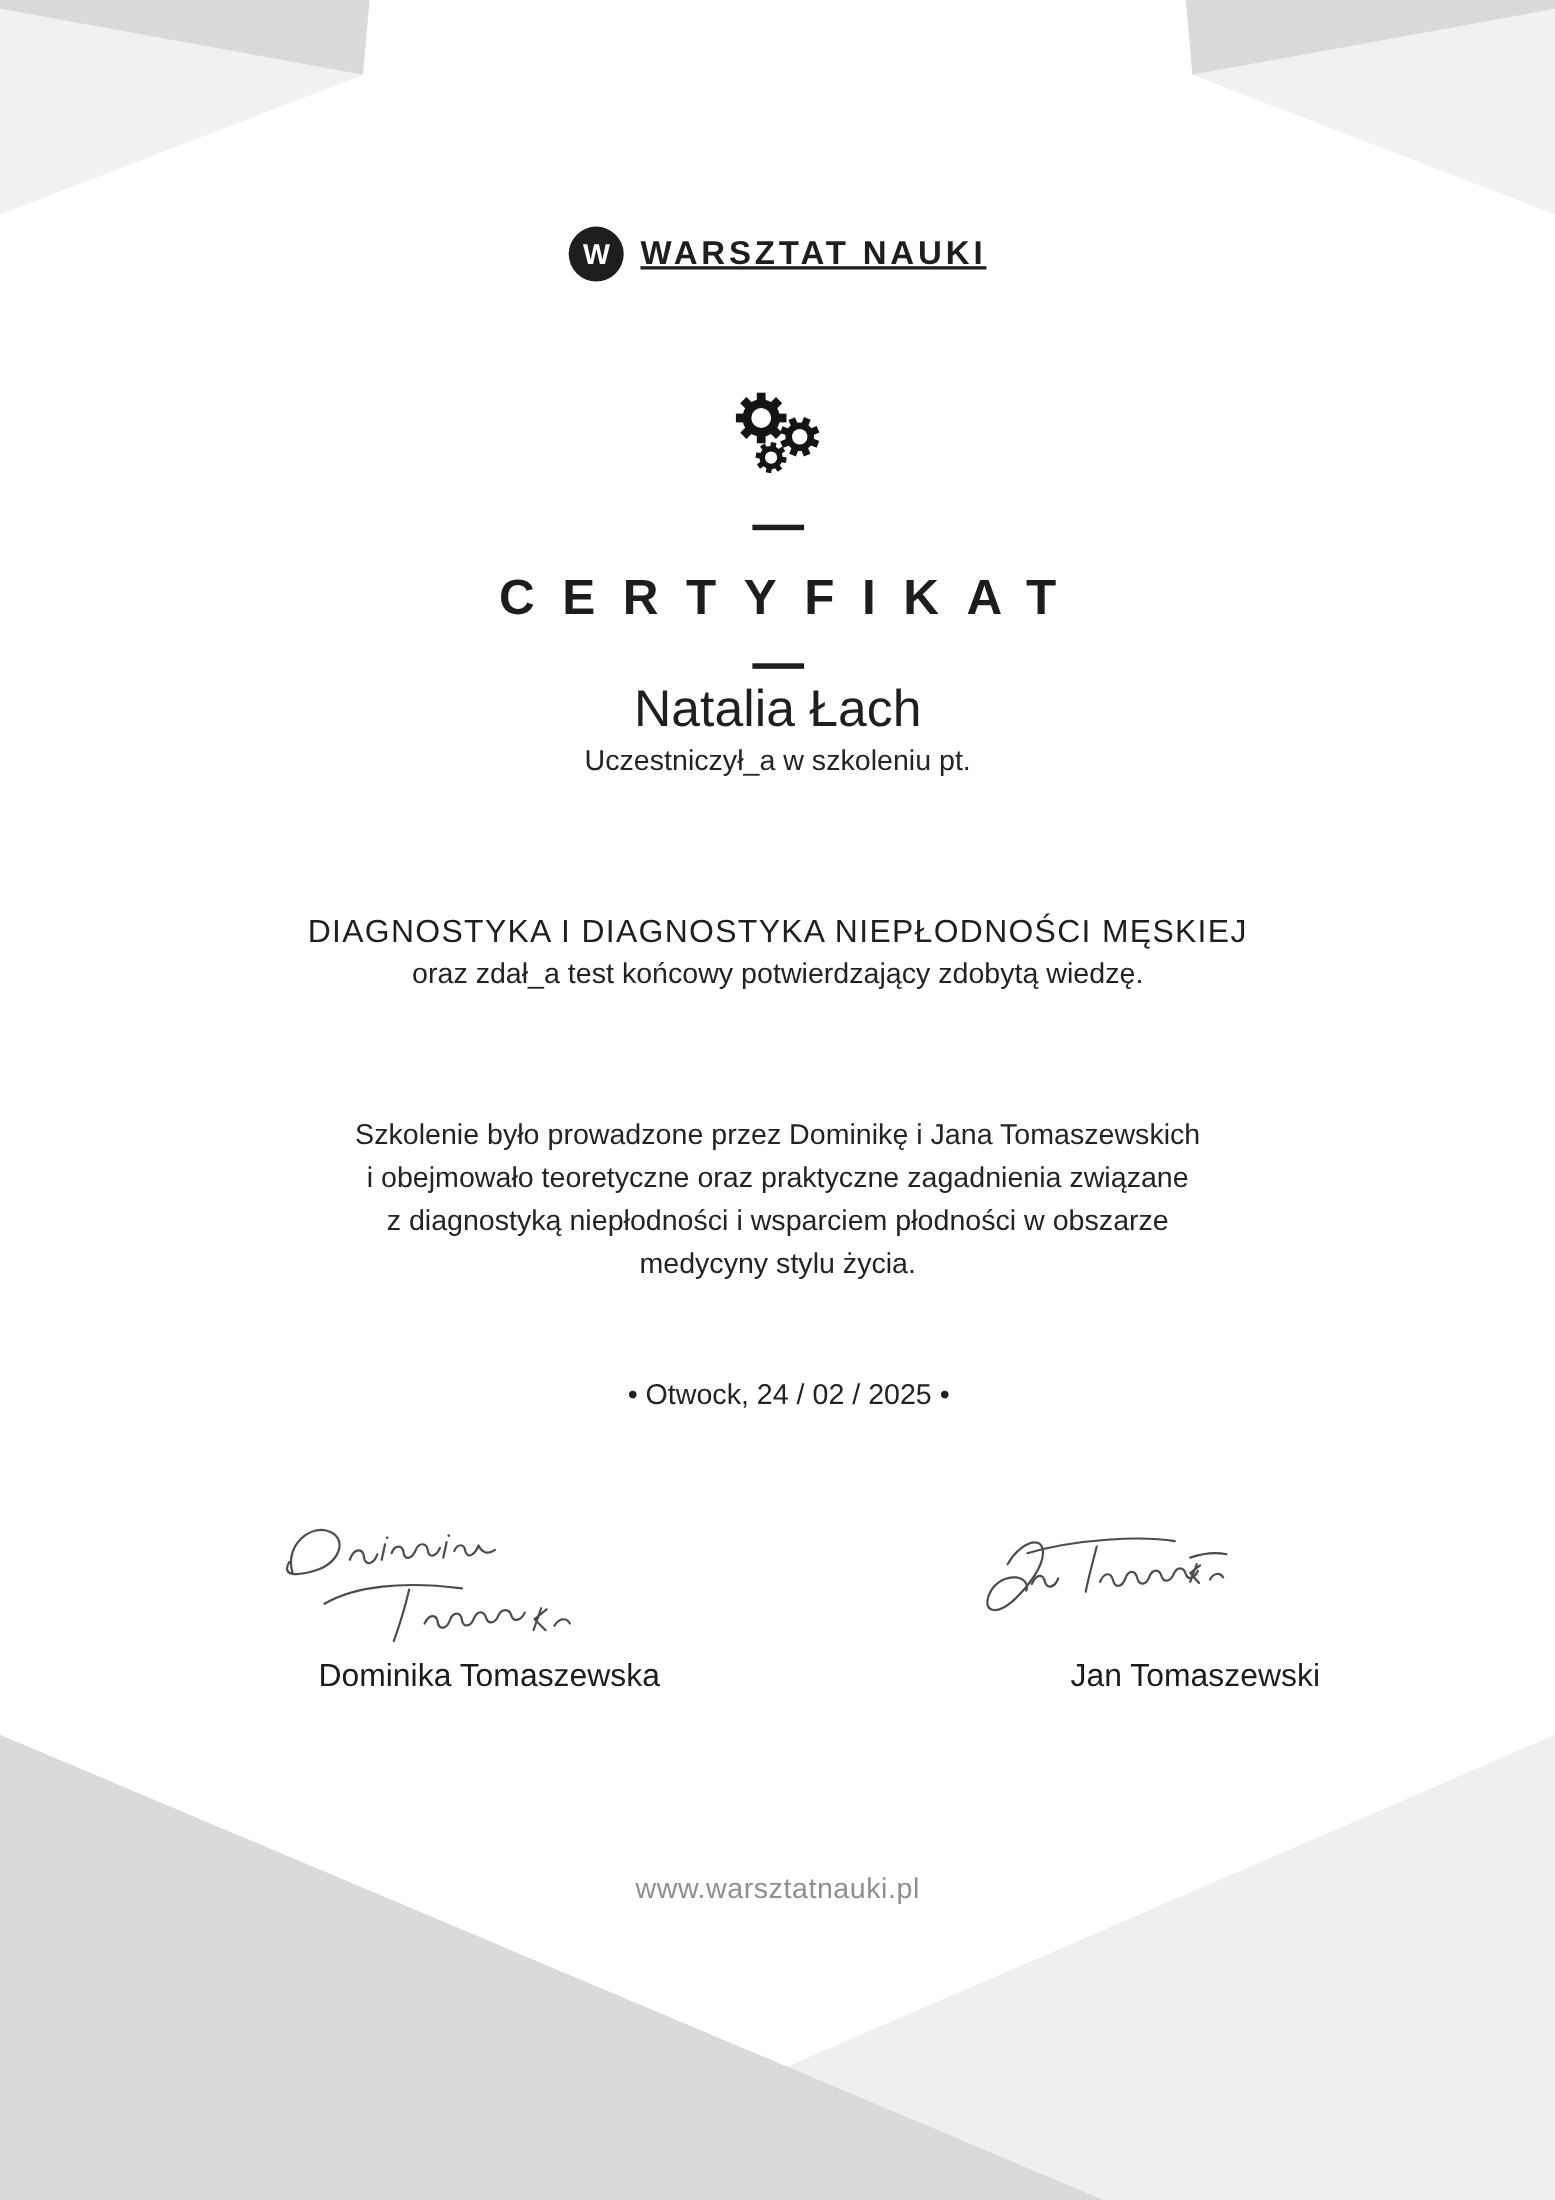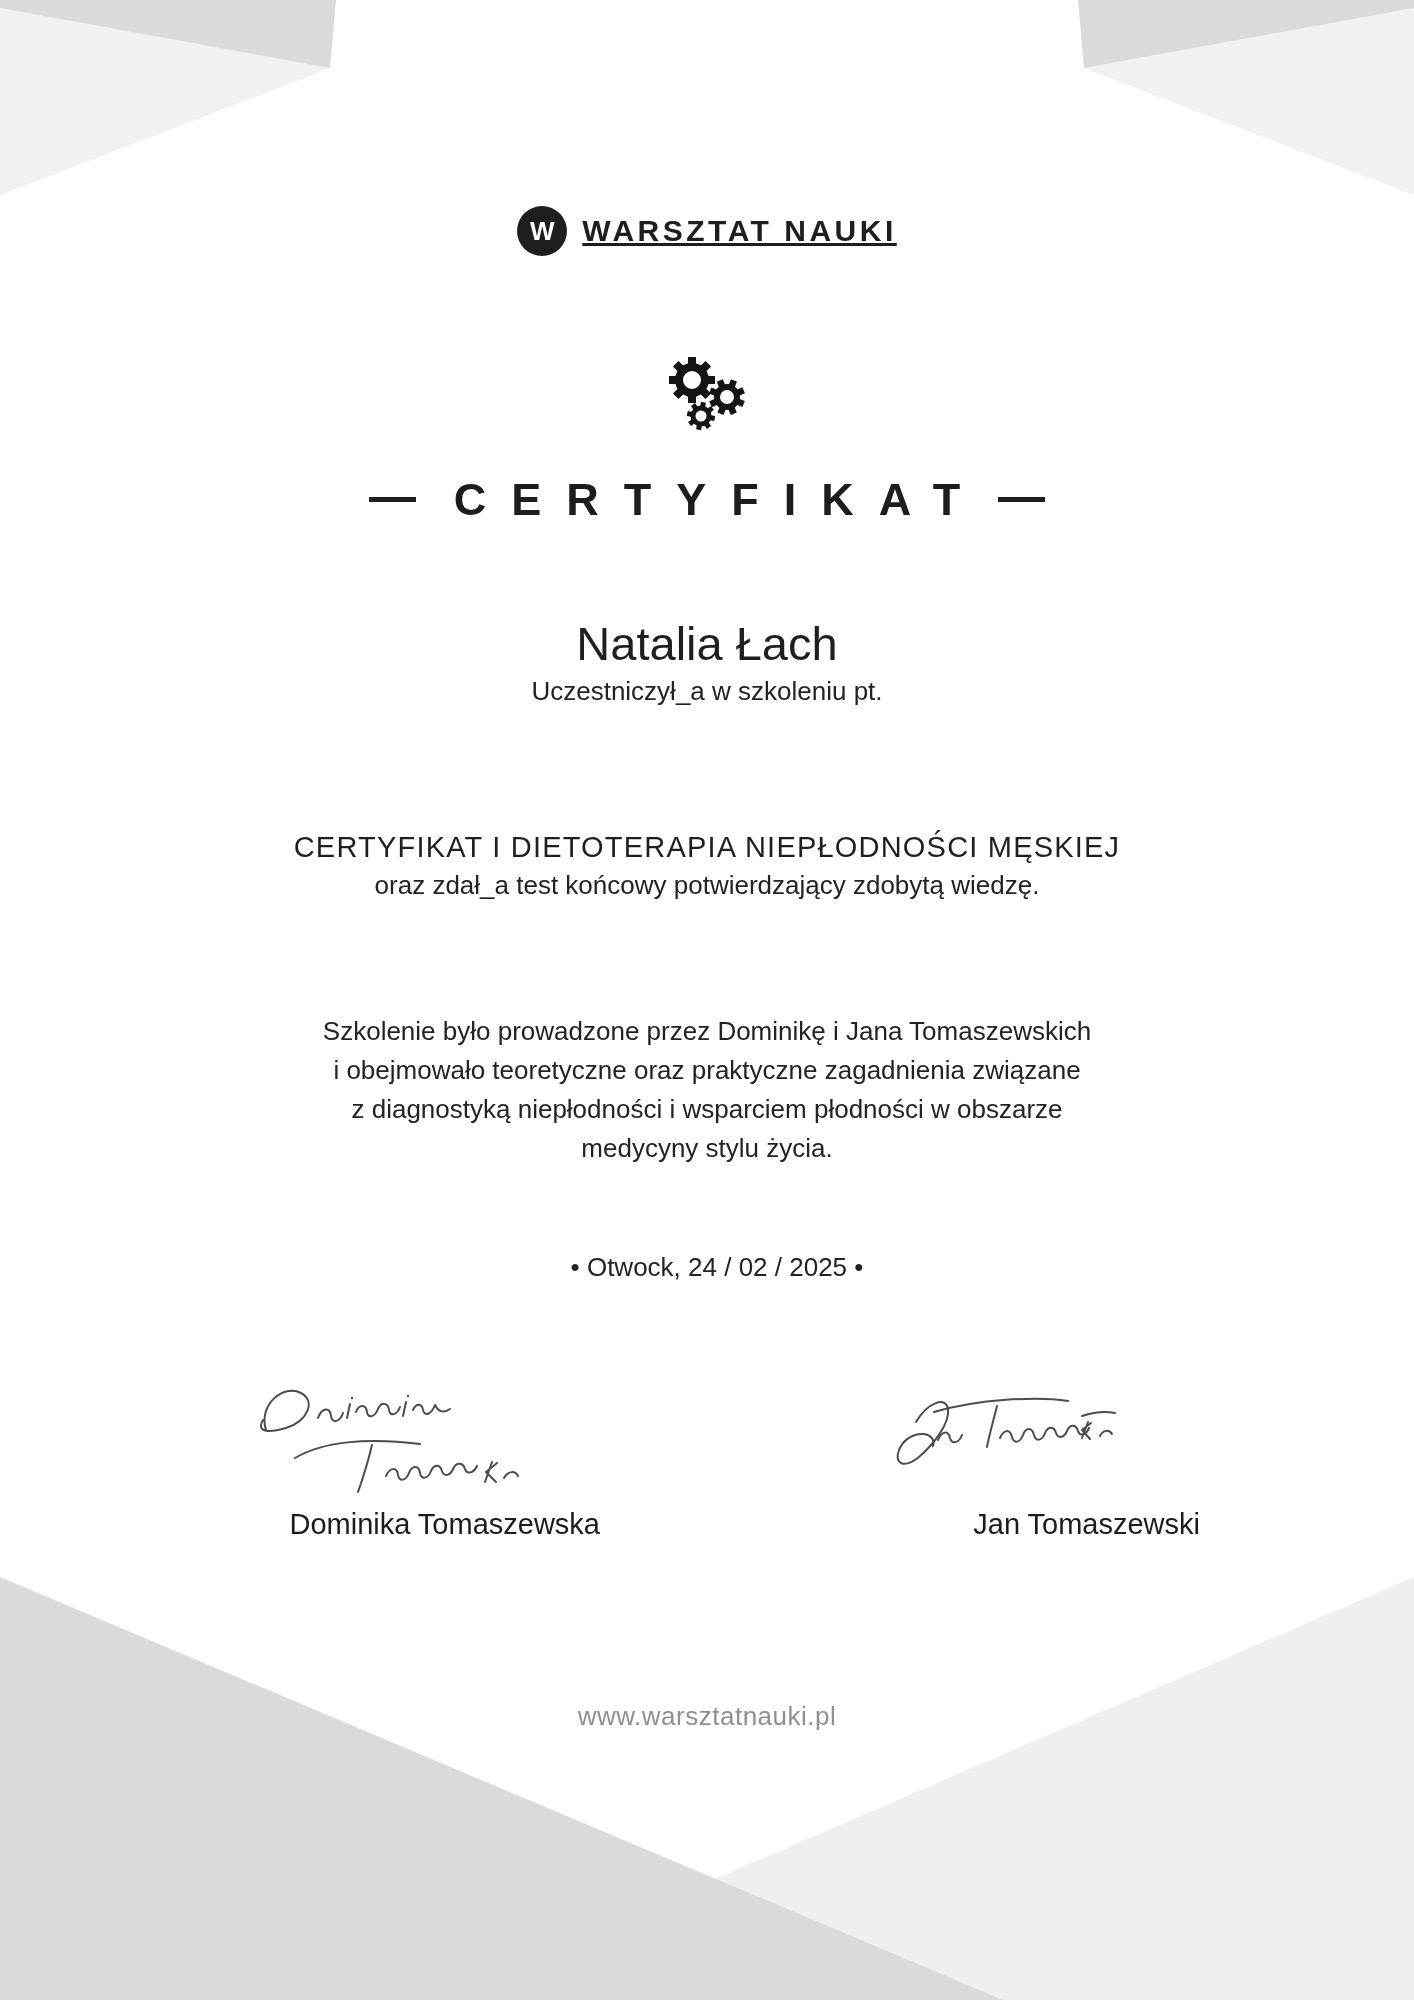--- a/index.html
+++ b/index.html
@@ -98,30 +98,30 @@
           <rect x="43.5" y="52" width="5" height="28" transform="rotate(55 46 66)"></rect>
           <rect x="43.5" y="52" width="5" height="28" transform="rotate(100 46 66)"></rect>
           <rect x="43.5" y="52" width="5" height="28" transform="rotate(145 46 66)"></rect>
           <circle cx="46" cy="66" r="10.5"></circle>
           <circle cx="46" cy="66" r="5.5" fill="#ffffff"></circle>
         </g>
       </g>
     </svg>
   </div>
 
-  <h1 class="heading" style="margin:0;">
+  <h1 class="heading" style="margin:0;flex-direction:column;">
     <span class="dash"></span>
     <span class="title-text">CERTYFIKAT</span>
     <span class="dash"></span>
   </h1>
 
   <div class="name centered">Natalia Łach</div>
   <div class="subtitle centered">Uczestniczył_a w szkoleniu pt.</div>
 
-  <div class="course-title centered">CERTYFIKAT I DIETOTERAPIA NIEPŁODNOŚCI MĘSKIEJ</div>
+  <div class="course-title centered">DIAGNOSTYKA I DIAGNOSTYKA NIEPŁODNOŚCI MĘSKIEJ</div>
   <div class="course-note centered">oraz zdał_a test końcowy potwierdzający zdobytą wiedzę.</div>
 
   <div class="desc centered">
     <div>Szkolenie było prowadzone przez Dominikę i Jana Tomaszewskich</div>
     <div>i obejmowało teoretyczne oraz praktyczne zagadnienia związane</div>
     <div>z diagnostyką niepłodności i wsparciem płodności w obszarze</div>
     <div>medycyny stylu życia.</div>
   </div>
 
   <div class="date-line centered">• Otwock, 24 / 02 / 2025 •</div>

